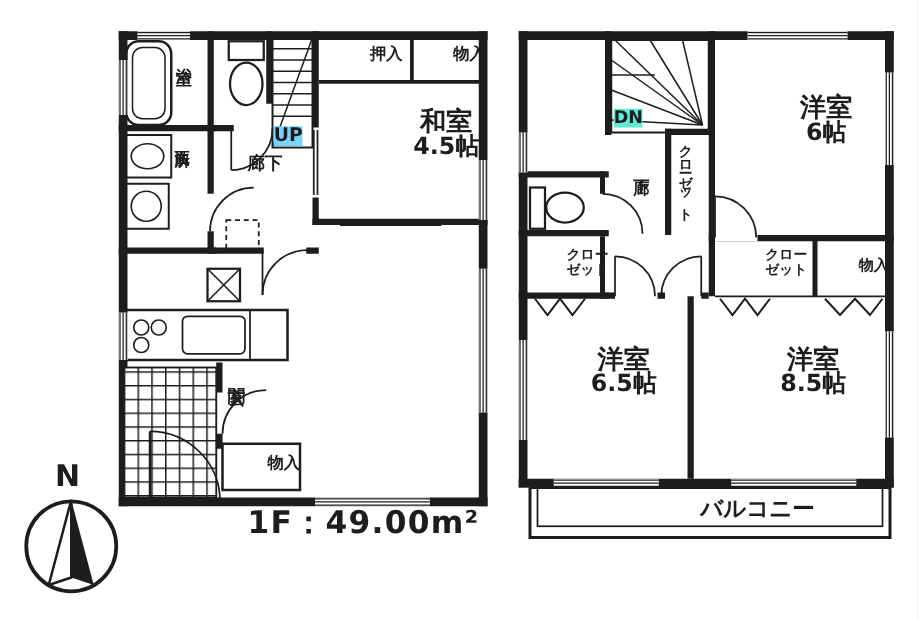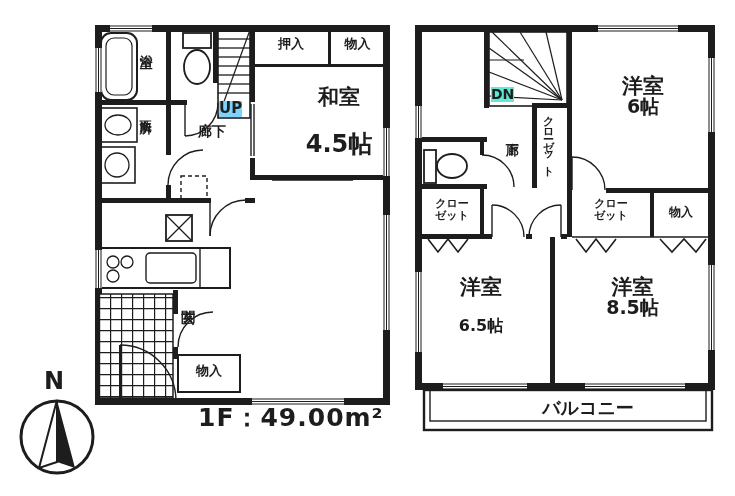--- a/index.html
+++ b/index.html
@@ -4,21 +4,21 @@
 <style>
   html,body{margin:0;padding:0;background:#e8e8e8;}
   .canvas{
     position:relative;width:735px;height:496px;background:#ffffff;
     font-family:"DejaVu Sans","Liberation Sans",sans-serif;color:#1d1d1d;
     overflow:hidden;
   }
   svg{position:absolute;left:0;top:0;}
   .lbl{position:absolute;white-space:nowrap;font-weight:bold;line-height:1.05;}
   .vert{writing-mode:vertical-rl;text-orientation:upright;letter-spacing:1px;}
-  .ctr{text-align:center;}
+  .ctr{text-align:center;padding-left:18px;}
   .room-name{display:block;}
   .room-size{display:block;}
   .area{font-size:25px;letter-spacing:1px;text-align:center;}
   .wall{fill:#1d1d1d;}
   .thin{stroke:#1d1d1d;fill:none;}
 </style>
 </head>
 <body>
 
 <div class="canvas">
@@ -295,21 +295,21 @@
 </svg>
 
 <div class="lbl vert" style="left:139px;top:44px;font-size:13px;">浴室</div>
 <div class="lbl vert" style="left:139px;top:110px;font-size:12px;">洗面所</div>
 <div class="lbl" style="left:219px;top:101px;font-size:15px;background:#7dd3fc;">UP</div>
 <div class="lbl" style="left:198px;top:124px;font-size:14px;">廊下</div>
 <div class="lbl ctr" style="left:256px;top:37px;width:70px;font-size:13px;">押入</div>
 <div class="lbl ctr" style="left:331px;top:37px;width:53px;font-size:13px;">物入</div>
 <div class="lbl ctr" style="left:278px;top:86px;width:122px;">
   <span class="room-name" style="font-size:21px;">和室</span>
-  <span class="room-size" style="font-size:24px;margin-top:24px;">4.5帖</span>
+  <span class="room-size" style="font-size:19px;">4.5帖</span>
 </div>
 <div class="lbl ctr" style="left:232px;top:251px;width:130px;">
 </div>
 <div class="lbl vert" style="left:181px;top:298px;font-size:14px;">玄関</div>
 <div class="lbl ctr" style="left:178px;top:364px;width:62px;font-size:13px;">物入</div>
 <div class="lbl area" style="left:198px;top:405px;">1F：49.00m²</div>
 
 <div class="lbl" style="left:491px;top:87px;font-size:14px;background:#5eead4;">DN</div>
 <div class="lbl vert" style="left:542px;top:108px;font-size:11px;letter-spacing:0;">クローゼット</div>
 <div class="lbl vert" style="left:505px;top:132px;font-size:13px;">廊下</div>
@@ -321,21 +321,21 @@
   <span class="room-name">クロー</span>
   <span class="room-size">ゼット</span>
 </div>
 <div class="lbl ctr" style="left:576px;top:198px;width:70px;font-size:11px;">
   <span class="room-name">クロー</span>
   <span class="room-size">ゼット</span>
 </div>
 <div class="lbl ctr" style="left:656px;top:206px;width:50px;font-size:12px;">物入</div>
 <div class="lbl ctr" style="left:425px;top:276px;width:112px;">
   <span class="room-name" style="font-size:21px;">洋室</span>
-  <span class="room-size" style="font-size:16px;margin-top:20px;">6.5帖</span>
+  <span class="room-size" style="font-size:19px;">6.5帖</span>
 </div>
 <div class="lbl ctr" style="left:570px;top:276px;width:125px;">
   <span class="room-name" style="font-size:21px;">洋室</span>
   <span class="room-size" style="font-size:19px;">8.5帖</span>
 </div>
 <div class="lbl ctr" style="left:444px;top:399px;width:288px;font-size:18px;">バルコニー</div>
 
 <div class="lbl" style="left:44px;top:369px;font-size:24px;">N</div>
 
 </div>

